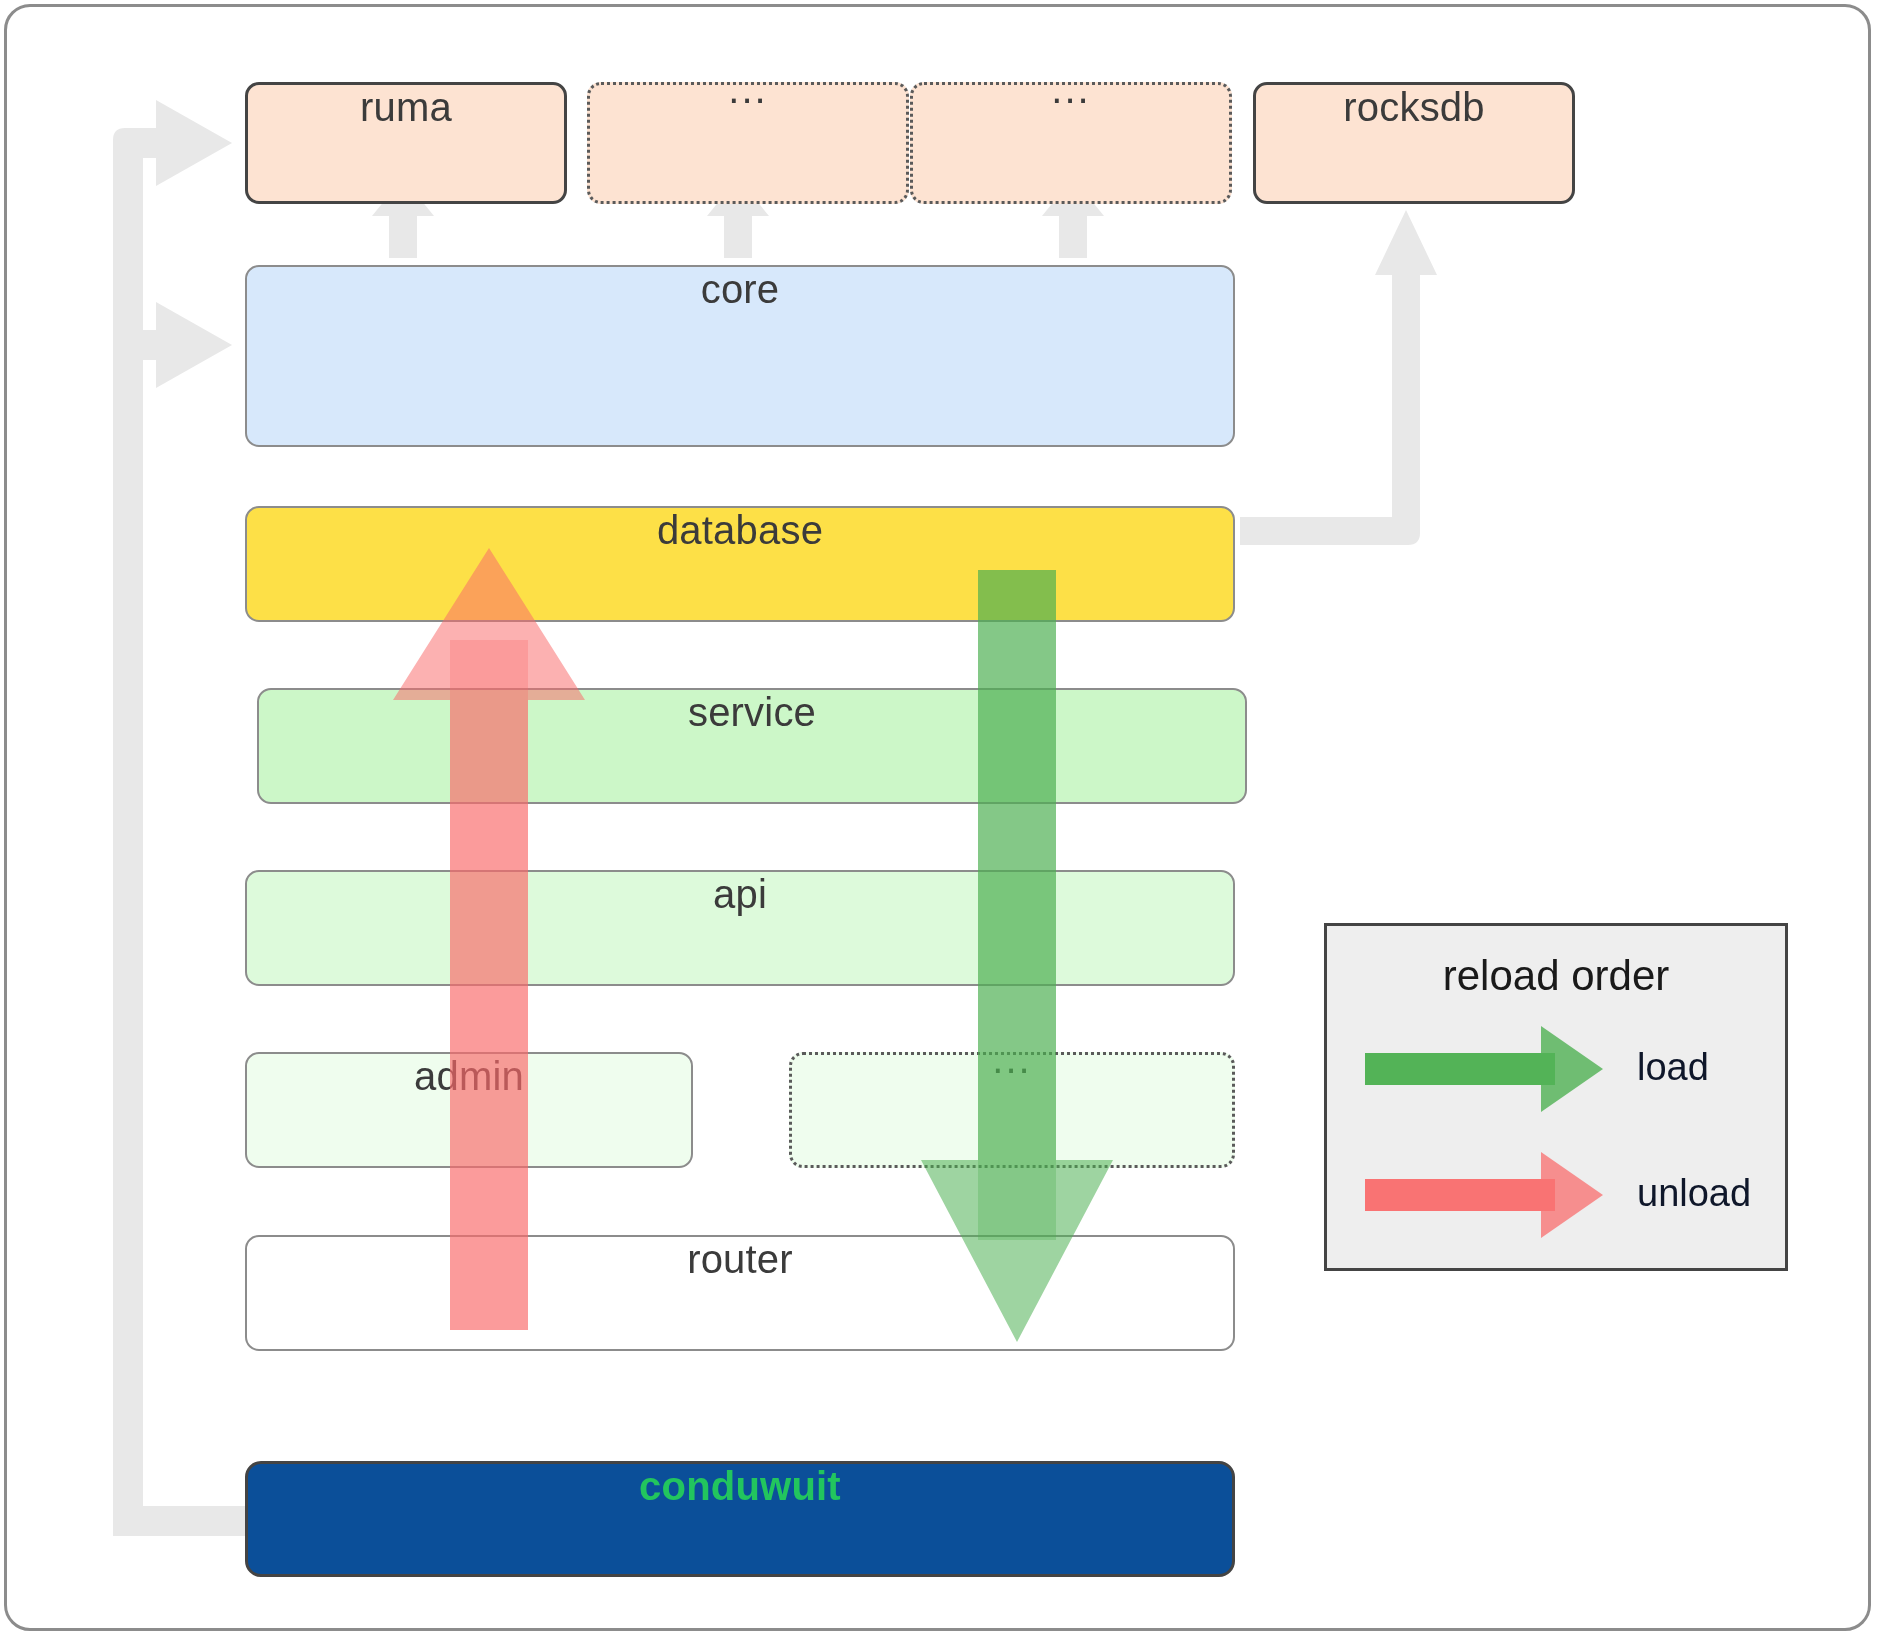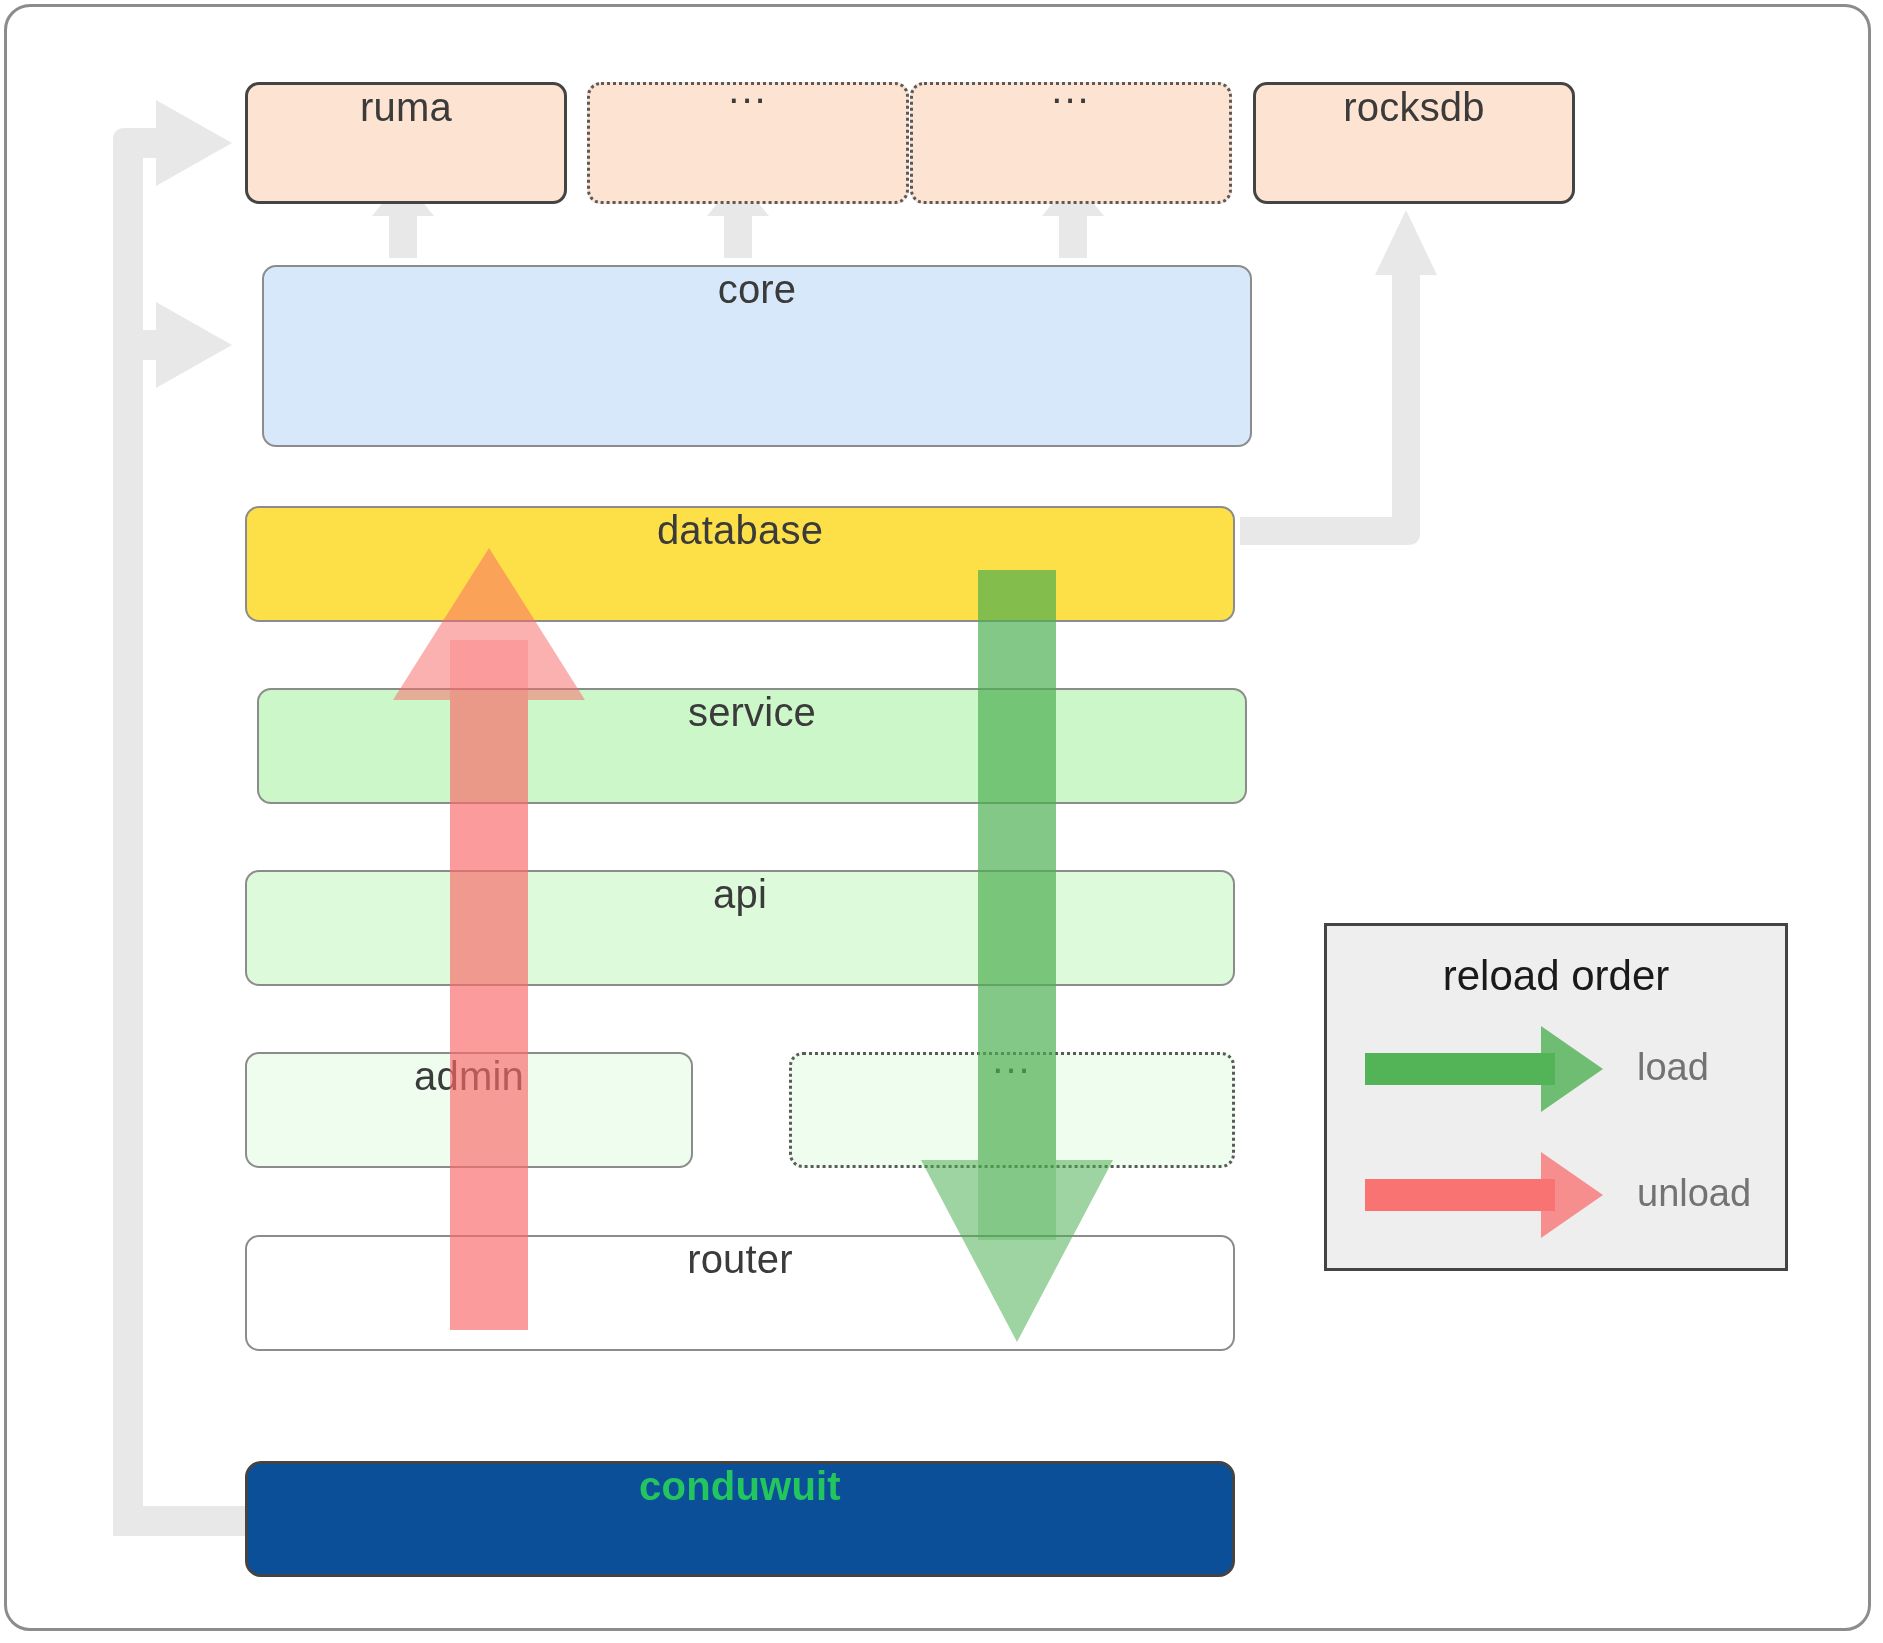--- a/index.html
+++ b/index.html
@@ -84,21 +84,21 @@
     left: 0;
     width: 100%;
     text-align: center;
     font-size: 42px;
     color: #1a1a1a;
   }
   .legend-row { position: absolute; left: 38px; }
   .legend-label {
     position: absolute;
     font-size: 38px;
-    color: #737373;
+    color: #0f172a;
   }
 </style>
 </head>
 <body>
 
 <div id="page">
   <div id="frame"></div>
 
   <svg id="connectors" viewBox="0 0 1883 1643" xmlns="http://www.w3.org/2000/svg">
     <g fill="#e8e8e8">
@@ -150,21 +150,21 @@
   </div>
 
   <div class="box dotted c-dep" style="left:910px; top:82px; width:322px; height:122px;">
     <span class="dots">...</span>
   </div>
 
   <div class="box solid c-dep" style="left:1253px; top:82px; width:322px; height:122px;">
     <span>rocksdb</span>
   </div>
 
-  <div class="box thin c-core" style="left:262px; top:265px; width:990px; height:182px;">
+  <div class="box thin c-core" style="left:245px; top:265px; width:990px; height:182px;">
     <span>core</span>
   </div>
 
   <div class="box thin c-database" style="left:245px; top:506px; width:990px; height:116px;">
     <span>database</span>
   </div>
 
   <div class="box thin c-service" style="left:257px; top:688px; width:990px; height:116px;">
     <span>service</span>
   </div>

